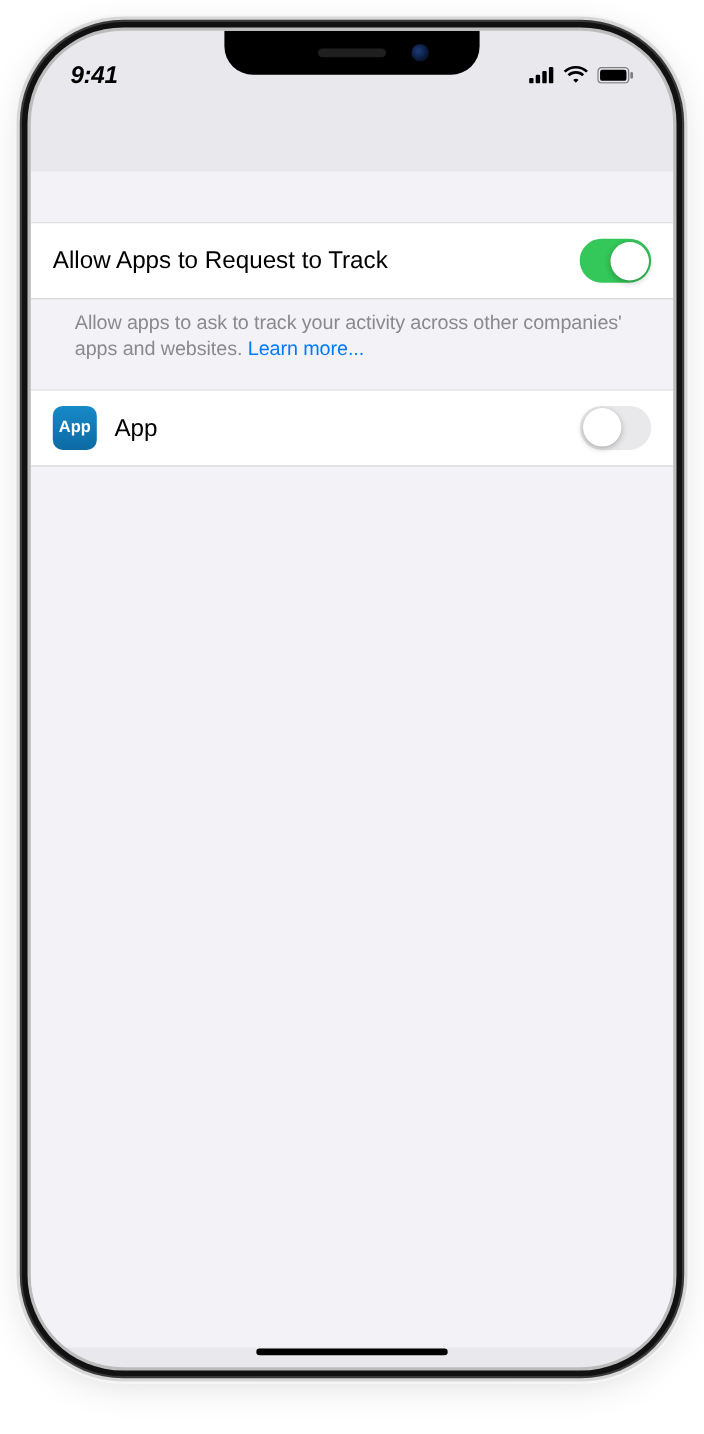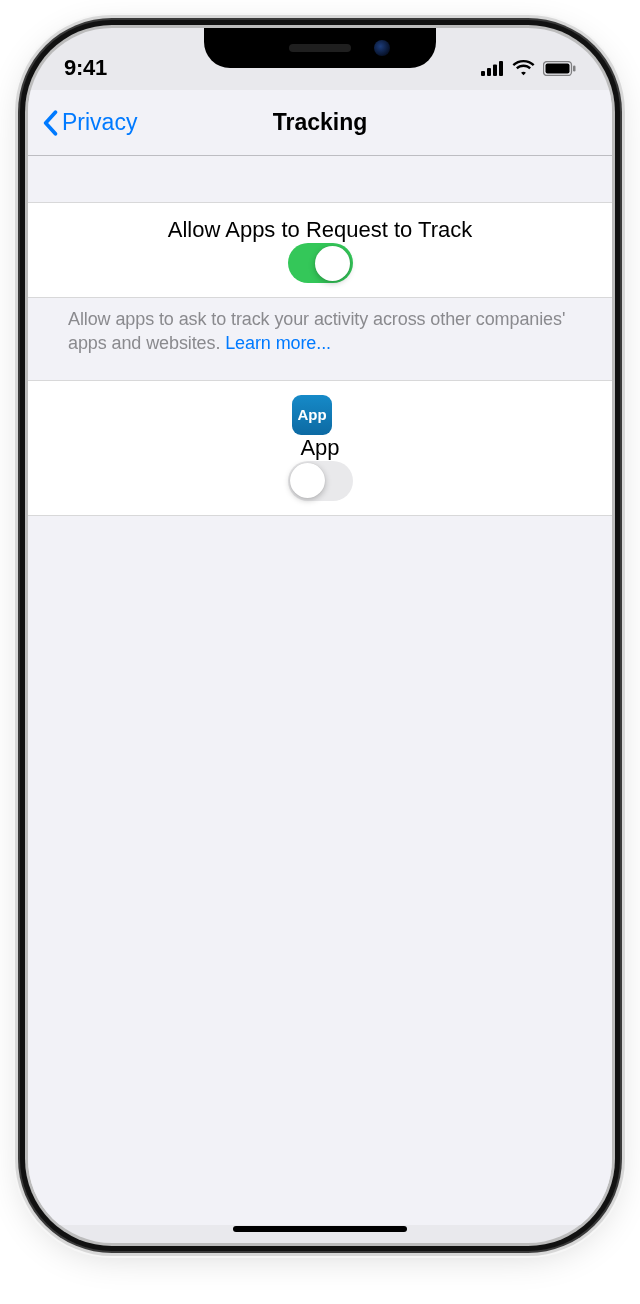--- a/index.html
+++ b/index.html
@@ -72,20 +72,21 @@
     .status-bar {
       position: absolute;
       top: 0;
       left: 0; right: 0;
       height: 62px;
       padding: 18px 36px 0;
       display: flex;
       justify-content: space-between;
       align-items: center;
       z-index: 40;
+      font-style: italic;
     }
     .status-time {
       font-size: 22px;
       font-weight: 600;
       letter-spacing: -0.3px;
       color: #000;
     }
     .status-right {
       display: flex;
       align-items: center;
@@ -138,21 +139,20 @@
     .section-gap { height: 46px; }
 
     .cell {
       background: #fff;
       border-top: 0.8px solid rgba(60,60,67,.2);
       border-bottom: 0.8px solid rgba(60,60,67,.2);
       padding: 14px 20px;
       display: flex;
       align-items: center;
       min-height: 58px;
-      flex-direction: column;
     }
     .cell-label {
       font-size: 22px;
       color: #000;
       flex: 1;
     }
 
     .footer-text {
       padding: 10px 20px 24px;
       font-size: 18px;
@@ -245,29 +245,20 @@
           </g>
         </svg>
       <svg width="33" height="15" viewBox="0 0 33 15">
           <rect x="0.5" y="0.5" width="28" height="14" rx="3.5" fill="none" stroke="#000" stroke-width="1.3" opacity="0.45"></rect>
           <rect x="2.5" y="2.5" width="24" height="10" rx="2" fill="#000"></rect>
           <rect x="30" y="4.5" width="2.5" height="6" rx="1.25" fill="#000" opacity="0.45"></rect>
         </svg>
     </div>
   </div>
 
-  <div class="nav-header">
-    <button class="nav-back">
-      <svg width="16" height="26" viewBox="0 0 14 24" fill="none">
-          <polyline points="12,2 3,12 12,22" stroke-width="3.4" stroke-linecap="round" stroke-linejoin="round"></polyline>
-        </svg>
-      <span>Privacy</span>
-    </button>
-    <div class="nav-title">Tracking</div>
-  </div>
 
   <div class="scroll-area">
     <div class="section-gap"></div>
 
     <div class="cell">
       <div class="cell-label">Allow Apps to Request to Track</div>
       <button class="switch on">
         <span class="knob"></span>
       </button>
     </div>

